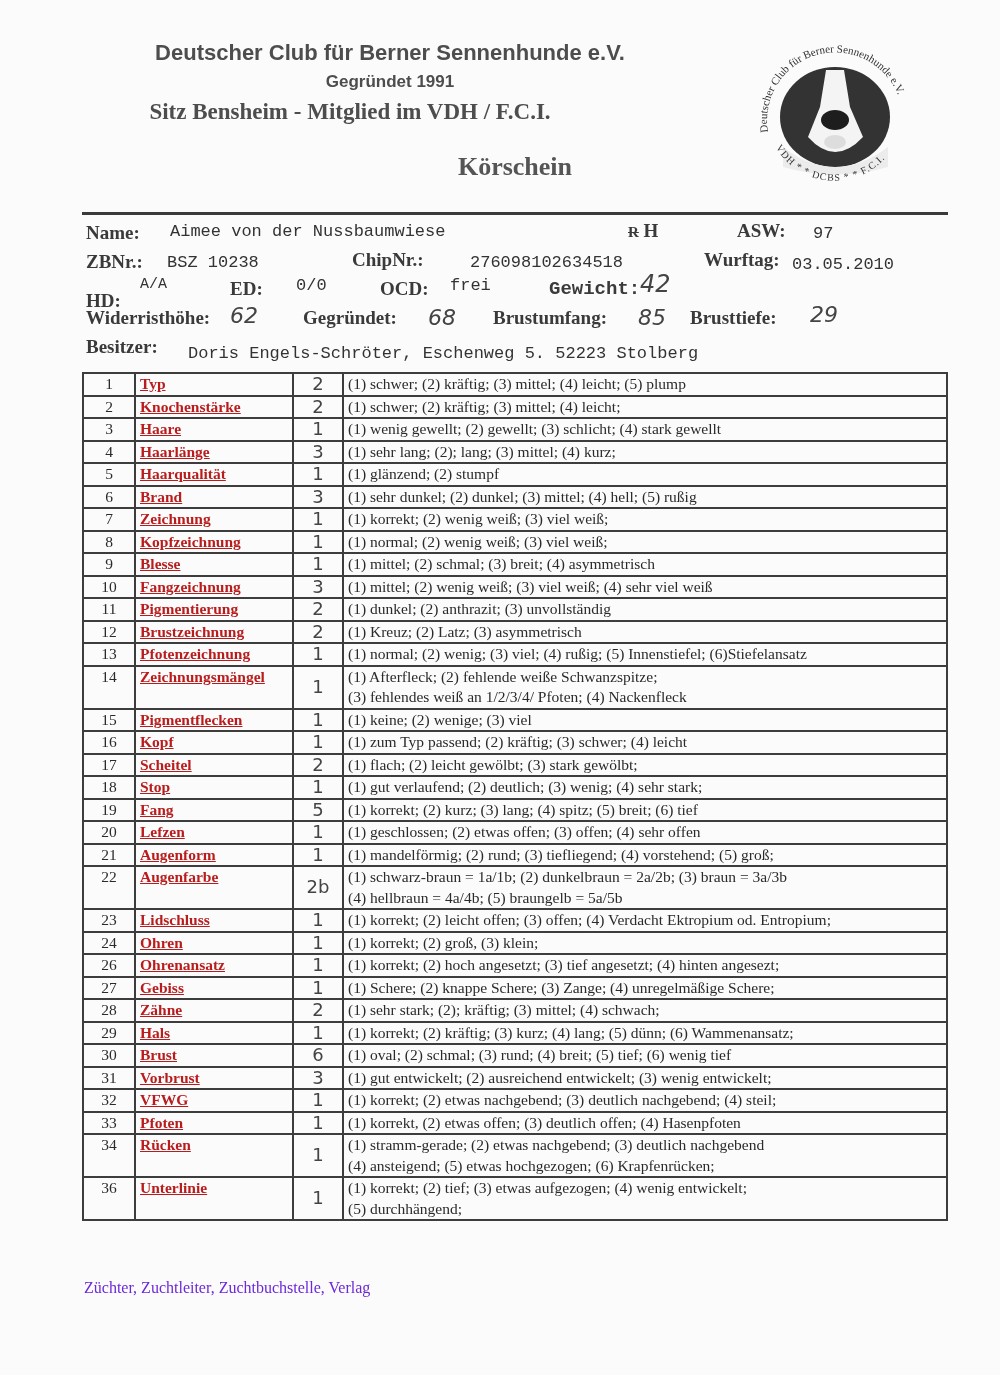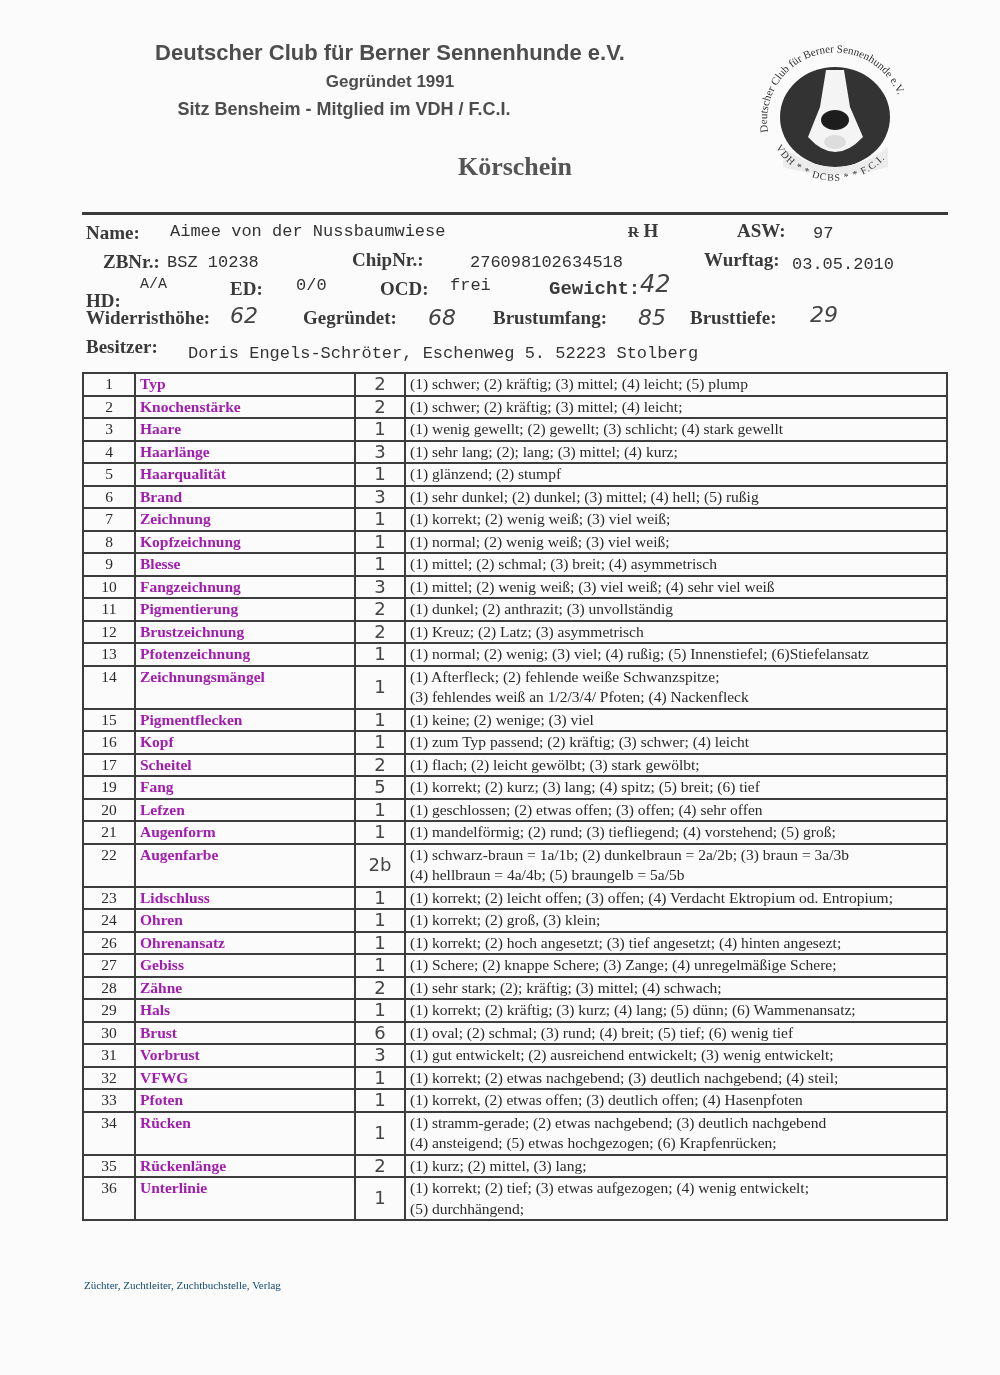--- a/index.html
+++ b/index.html
@@ -2,40 +2,40 @@
 <html><head>
 <meta charset="utf-8">
 <style>
   * { box-sizing: border-box; margin: 0; padding: 0; }
   html, body { width: 1000px; height: 1375px; background: #fbfbfb; }
   body { position: relative; color: #2a2a2a; font-family: "Liberation Serif", serif; overflow: hidden; }
 
   .header-org { position: absolute; left: 0; width: 780px; text-align: center; font-family: "Liberation Sans", sans-serif; font-weight: bold; color: #4d4d4d; }
   .org-name { top: 40px; font-size: 22px; left: 40px; width: 700px; }
   .org-founded { top: 72px; font-size: 17px; left: 40px; width: 700px; }
-  .org-seat { top: 99px; font-size: 18px; left: 24px; width: 640px; }
+  .org-seat { top: 99px; font-size: 23px; left: 30px; width: 640px; font-family: Liberation Serif, serif; }
   .doc-title { position: absolute; top: 152px; left: 400px; width: 230px; text-align: center; font-size: 26px; font-weight: bold; color: #555; }
 
   .logo { position: absolute; left: 738px; top: 22px; width: 190px; height: 175px; }
 
   .rule { position: absolute; left: 82px; top: 212px; width: 866px; height: 3px; background: #3a3a3a; }
 
   .field-label { position: absolute; font-weight: bold; font-size: 19px; color: #3a3a3a; }
   .field-value { position: absolute; font-family: "Liberation Mono", monospace; font-size: 17px; color: #333; }
   .hand { position: absolute; font-family: "DejaVu Sans", sans-serif; font-size: 22px; font-style: italic; color: #444; font-weight: 300; }
 
   table.eval { position: absolute; left: 82px; top: 372px; width: 866px; border-collapse: collapse; font-size: 15.5px; }
   table.eval td { border: 2px solid #3d3d3d; padding: 0 4px; vertical-align: top; line-height: 20.5px; }
   td.num { width: 52px; text-align: center; }
-  td.crit { width: 220px; font-weight: bold; color: #a21caf; }
+  td.crit { width: 158px; font-weight: bold; color: #b91c1c; text-decoration: underline; }
   td.score { width: 50px; text-align: center; font-family: "DejaVu Sans", sans-serif; font-size: 18px; color: #444; vertical-align: middle !important; }
   td.opts { }
   .strike { text-decoration: line-through; }
 
-  .footer { position: absolute; left: 84px; top: 1279px; font-size: 11px; color: #0c4a6e; }
+  .footer { position: absolute; left: 84px; top: 1279px; font-size: 16px; color: #6d28d9; }
 </style>
 </head>
 <body>
 
 <div class="header-org org-name">Deutscher Club für Berner Sennenhunde e.V.</div>
 <div class="header-org org-founded">Gegründet 1991</div>
 <div class="header-org org-seat">Sitz Bensheim - Mitglied im VDH / F.C.I.</div>
 <div class="doc-title">Körschein</div>
 
 <svg class="logo" viewBox="0 0 190 175">
@@ -55,21 +55,21 @@
 </svg>
 
 <div class="rule"></div>
 
 <span class="field-label" style="left:86px;top:222px;">Name:</span>
 <span class="field-value" style="left:170px;top:222px;">Aimee von der Nussbaumwiese</span>
 <span class="field-label" style="left:628px;top:220px;"><span class="strike" style="font-size:15px;">R</span> <span>H</span></span>
 <span class="field-label" style="left:737px;top:220px;">ASW:</span>
 <span class="field-value" style="left:813px;top:224px;">97</span>
 
-<span class="field-label" style="left:86px;top:251px;margin-left:17px;">ZBNr.:</span>
+<span class="field-label" style="left:86px;top:251px;">ZBNr.:</span>
 <span class="field-value" style="left:167px;top:253px;">BSZ 10238</span>
 <span class="field-label" style="left:352px;top:249px;">ChipNr.:</span>
 <span class="field-value" style="left:470px;top:253px;">276098102634518</span>
 <span class="field-label" style="left:704px;top:249px;">Wurftag:</span>
 <span class="field-value" style="left:792px;top:255px;text-align:right;">03.05.2010</span>
 
 <span class="field-label" style="left:86px;top:290px;">HD:</span>
 <span class="field-value" style="left:140px;top:276px;font-size:15px;">A/A</span>
 <span class="field-label" style="left:230px;top:278px;">ED:</span>
 <span class="field-value" style="left:296px;top:276px;">0/0</span>
@@ -223,20 +223,28 @@
       </tr>
       <tr>
         <td class="num">17</td>
         <td class="crit">Scheitel</td>
         <td class="score">2</td>
         <td class="opts">
           <div>(1) flach; (2) leicht gewölbt; (3) stark gewölbt;</div>
         </td>
       </tr>
       <tr>
+        <td class="num">18</td>
+        <td class="crit">Stop</td>
+        <td class="score">1</td>
+        <td class="opts">
+          <div>(1) gut verlaufend; (2) deutlich; (3) wenig; (4) sehr stark;</div>
+        </td>
+      </tr>
+      <tr>
         <td class="num">19</td>
         <td class="crit">Fang</td>
         <td class="score">5</td>
         <td class="opts">
           <div>(1) korrekt; (2) kurz; (3) lang; (4) spitz; (5) breit; (6) tief</div>
         </td>
       </tr>
       <tr>
         <td class="num">20</td>
         <td class="crit">Lefzen</td>
@@ -345,28 +353,20 @@
       <tr>
         <td class="num">34</td>
         <td class="crit">Rücken</td>
         <td class="score">1</td>
         <td class="opts">
           <div>(1) stramm-gerade; (2) etwas nachgebend; (3) deutlich nachgebend</div>
           <div>(4) ansteigend; (5) etwas hochgezogen; (6) Krapfenrücken;</div>
         </td>
       </tr>
       <tr>
-        <td class="num">35</td>
-        <td class="crit">Rückenlänge</td>
-        <td class="score">2</td>
-        <td class="opts">
-          <div>(1) kurz; (2) mittel, (3) lang;</div>
-        </td>
-      </tr>
-      <tr>
         <td class="num">36</td>
         <td class="crit">Unterlinie</td>
         <td class="score">1</td>
         <td class="opts">
           <div>(1) korrekt; (2) tief; (3) etwas aufgezogen; (4) wenig entwickelt;</div>
           <div>(5) durchhängend;</div>
         </td>
       </tr>
     </tbody>
 </table>

